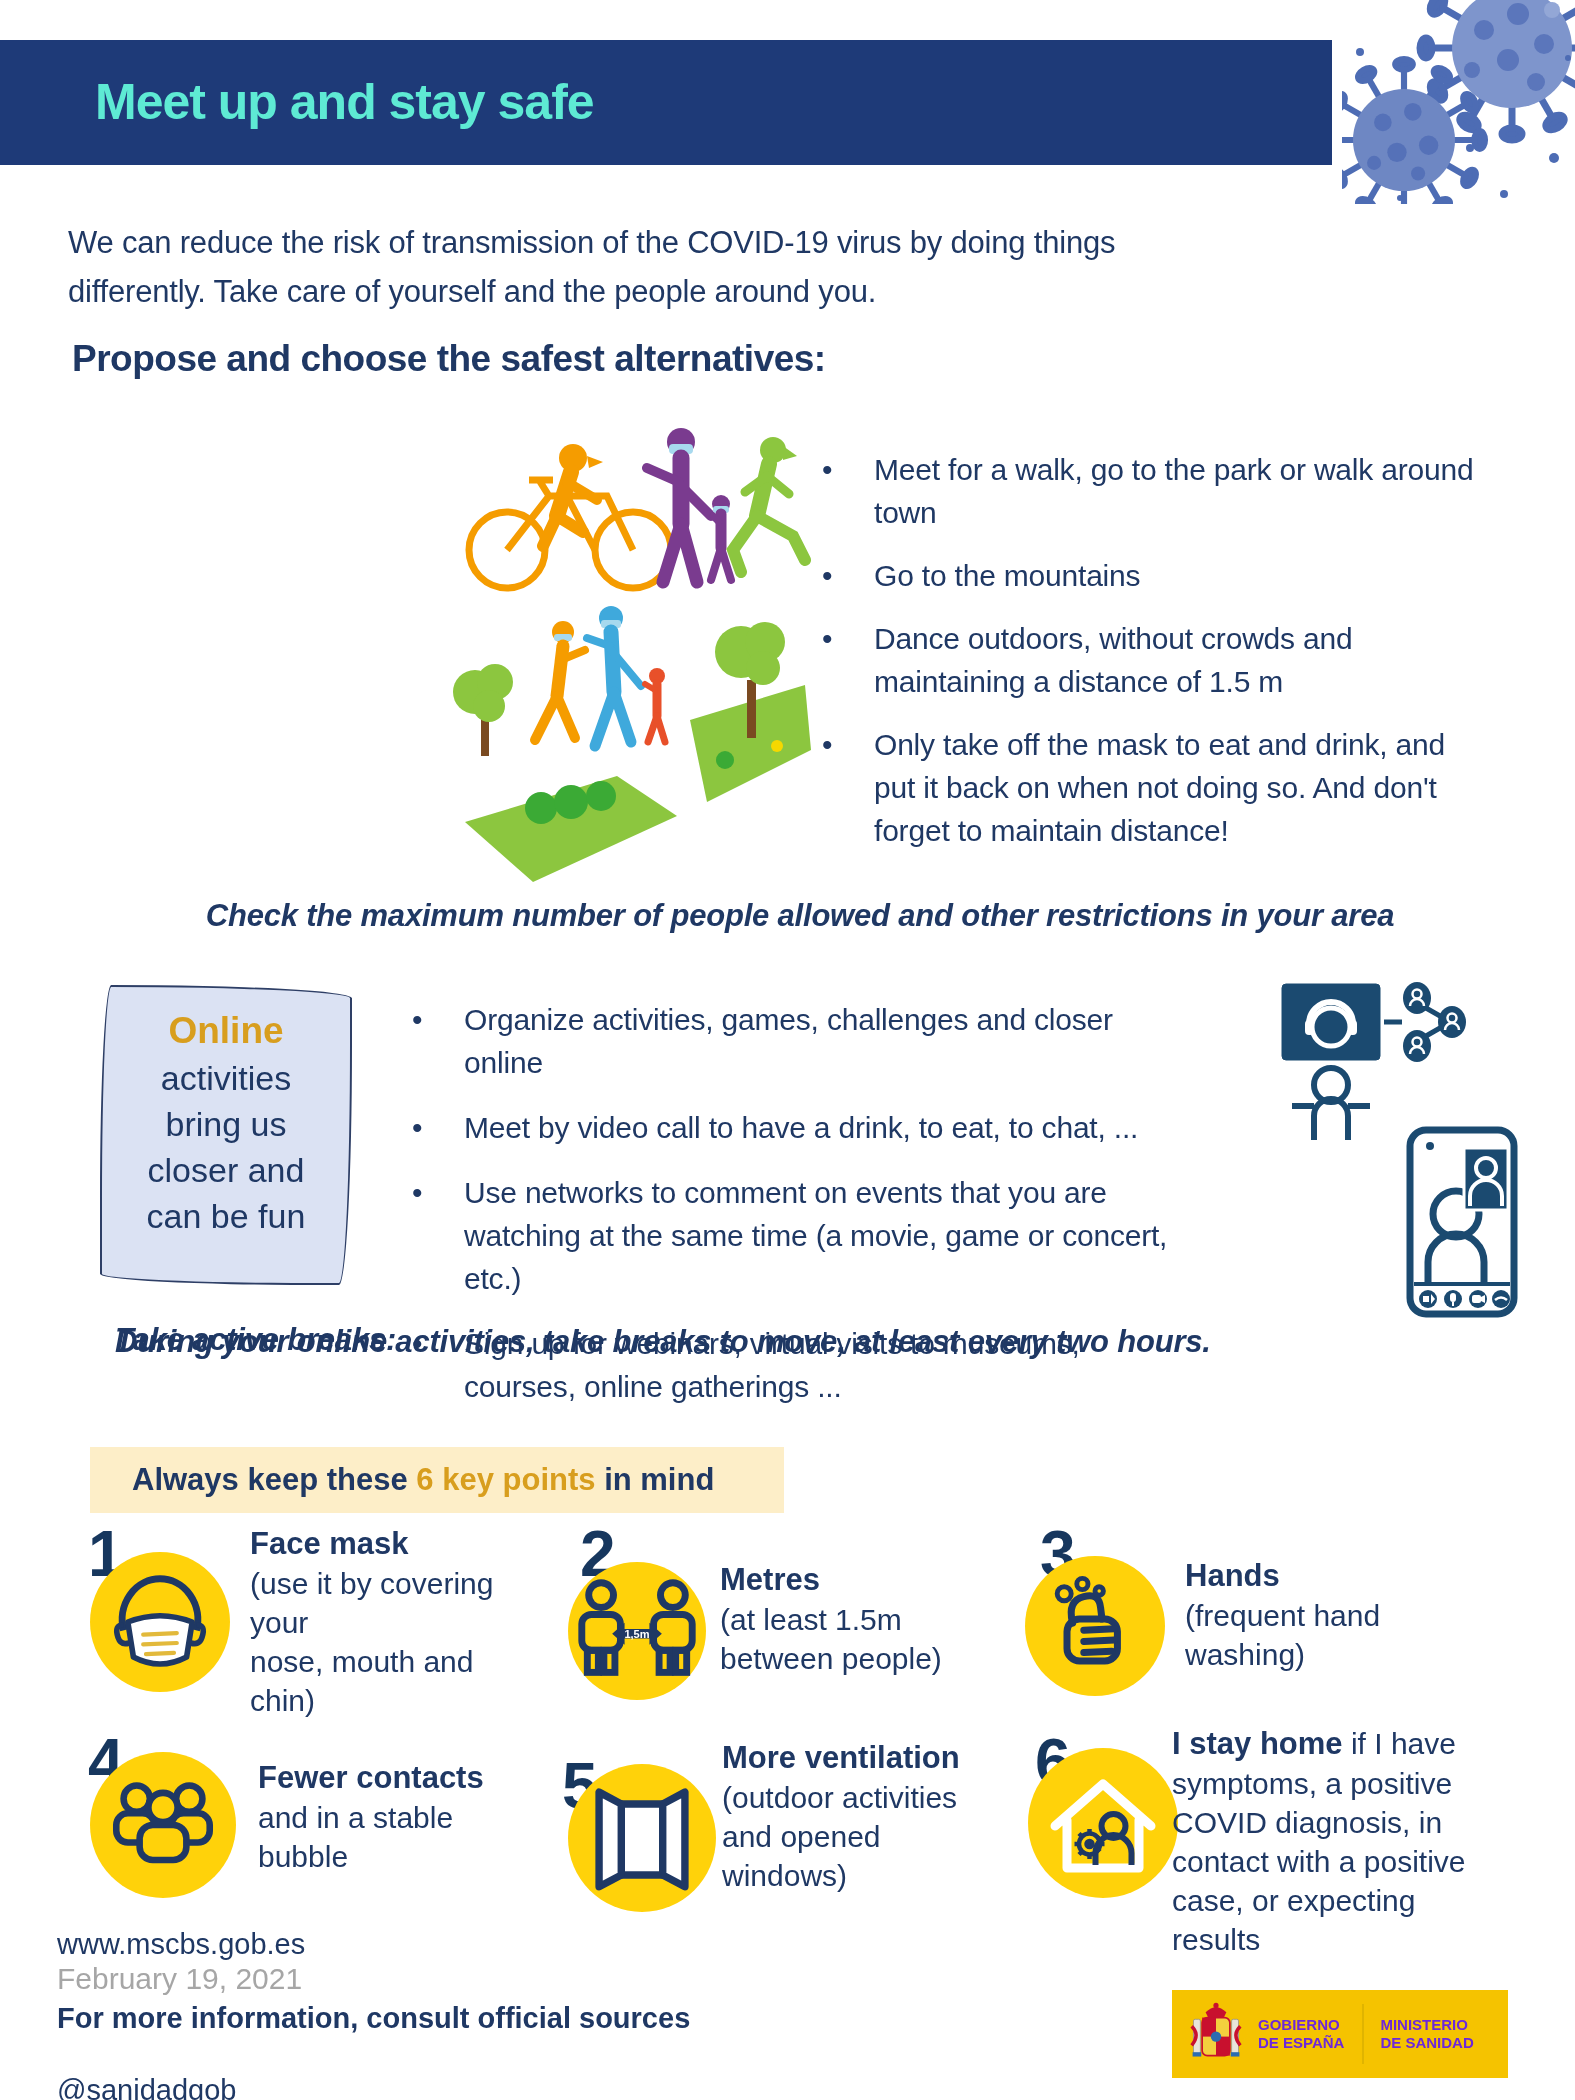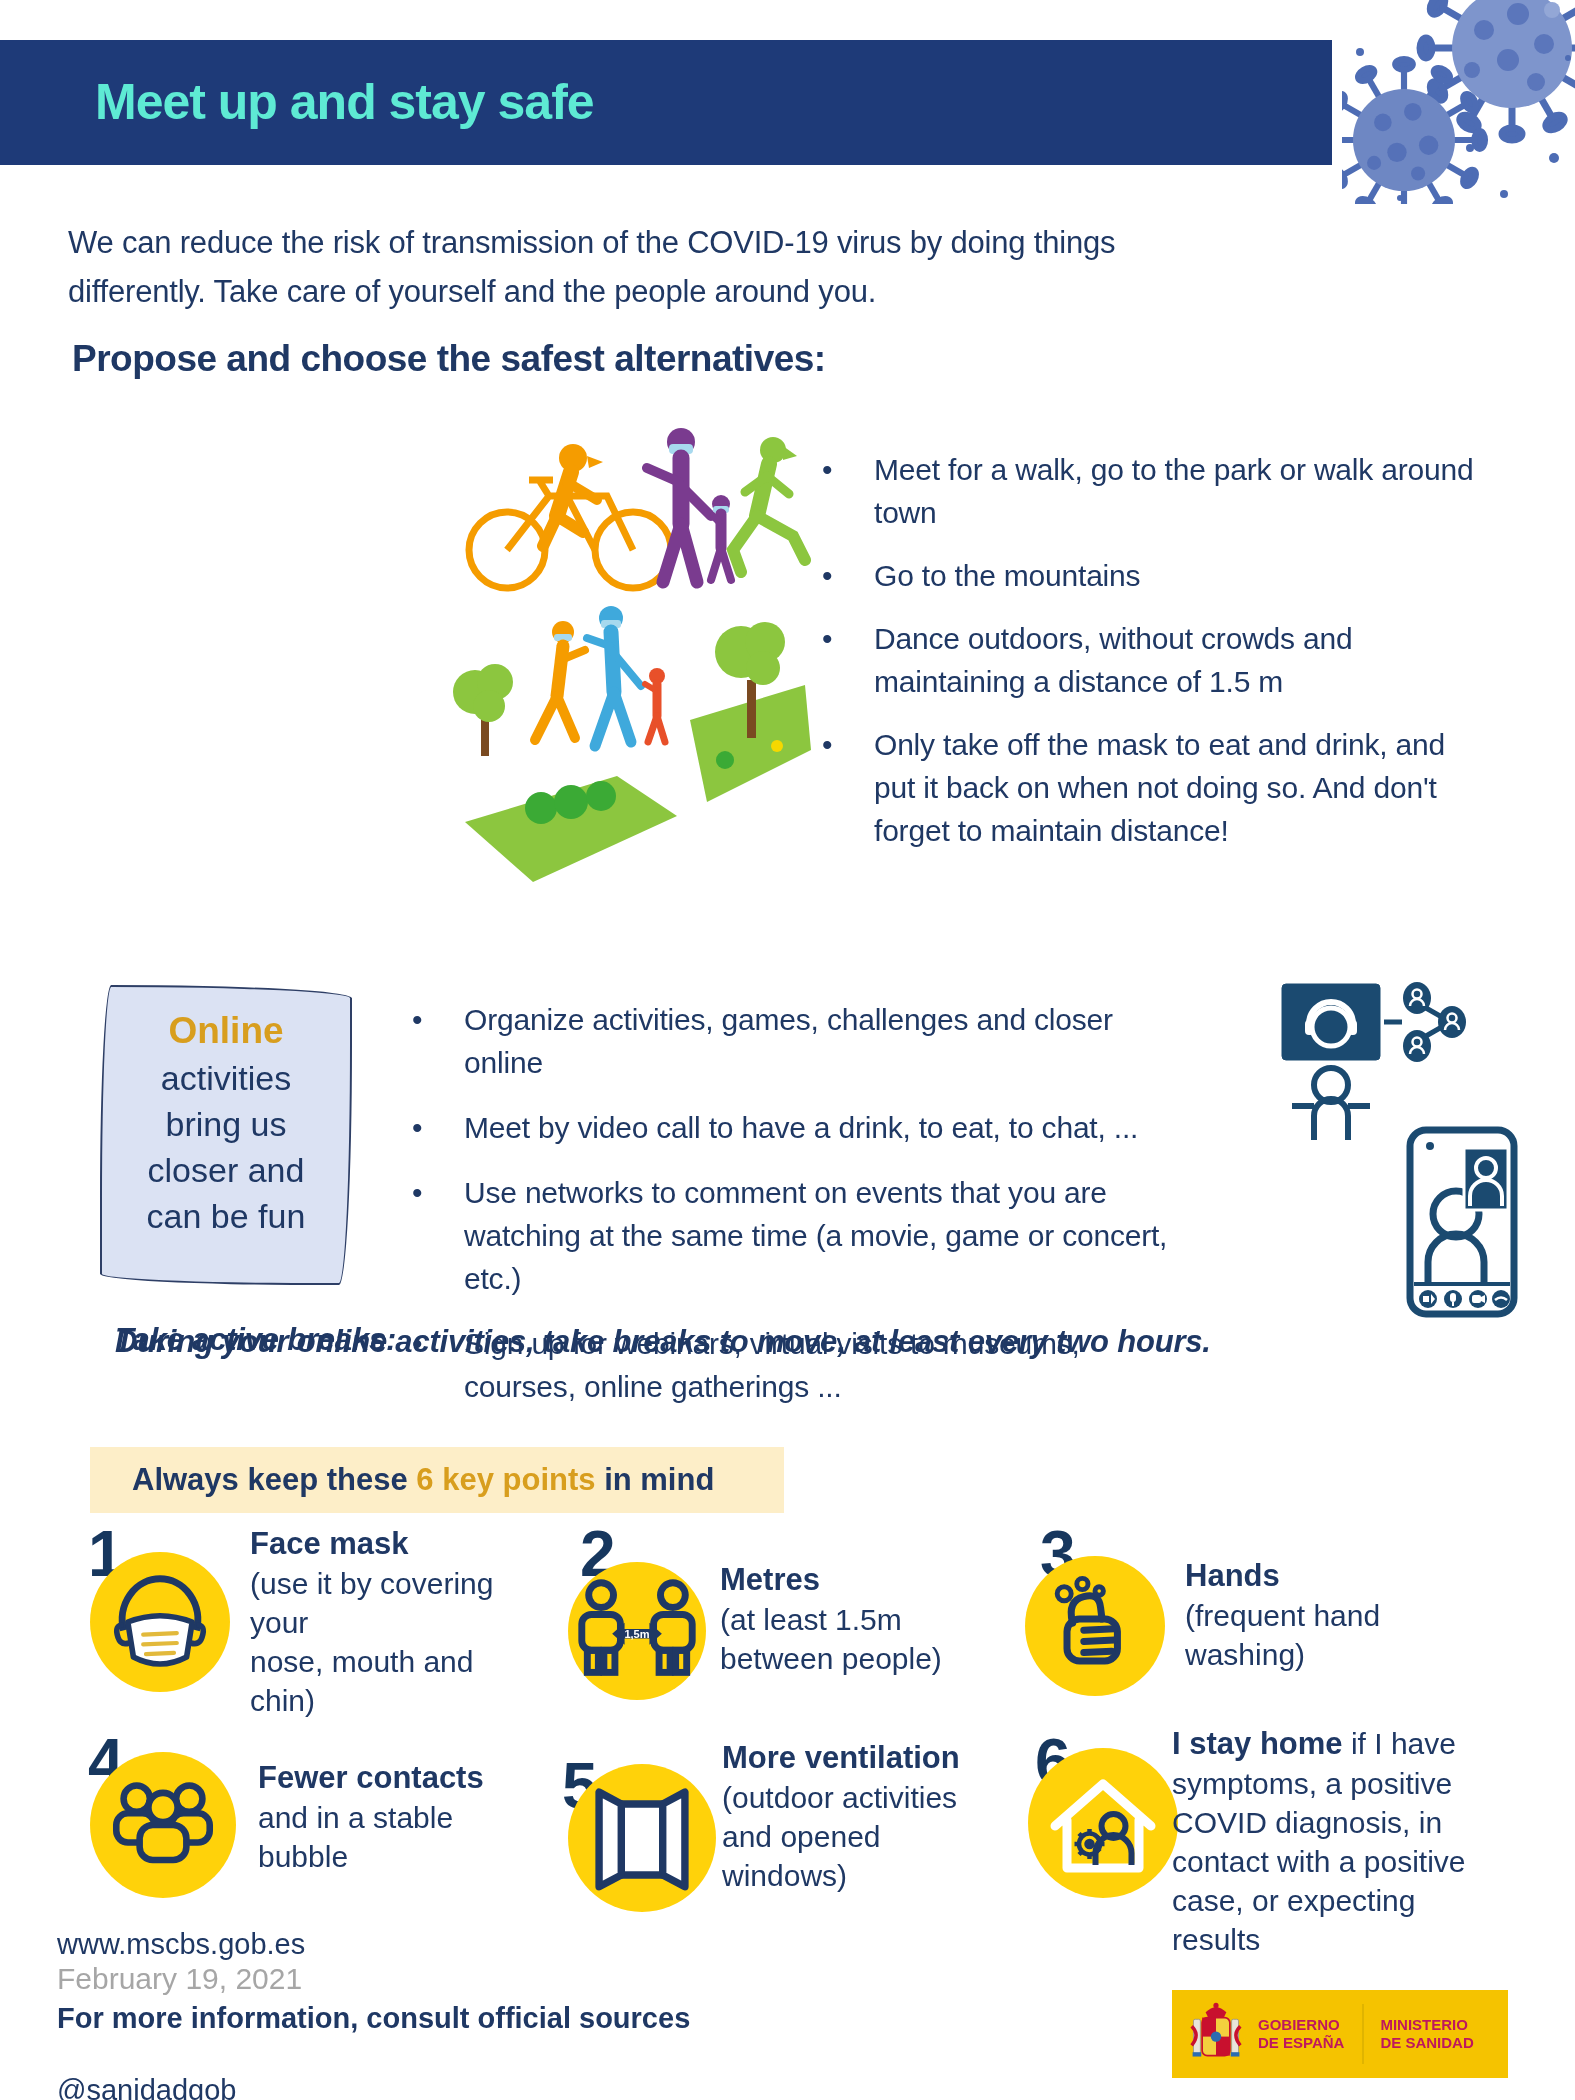--- a/index.html
+++ b/index.html
@@ -29,21 +29,21 @@
   
   .kp-num{font-size:64px;font-weight:bold;color:#17375e;line-height:60px;}
   .kp-circle{border-radius:50%;background:#ffd20a;}
   .kp-title{font-size:31px;font-weight:bold;line-height:40px;}
   .kp-text{font-size:30px;line-height:39px;}
   
   .f-date{font-size:30px;color:#a6a6a6;}
   .f-info{font-size:29px;font-weight:bold;}
   .f-link{font-size:29px;}
   .logo{background:#f5c300;display:flex;align-items:center;}
-  .logo-text{font-size:15px;font-weight:bold;color:#be185d;line-height:18px;white-space:pre-line;}
+  .logo-text{font-size:15px;font-weight:bold;color:#6d28d9;line-height:18px;white-space:pre-line;}
   .logo-divider{width:2px;height:60px;background:#e0b400;margin:0 16px 0 18px;}
 </style>
 </head>
 <body>
 
 <div class="page">
 
   <div class="abs band" style="left:0;top:40px;width:1332px;height:125px;">
     <h1>Meet up and stay safe</h1>
   </div>
@@ -216,20 +216,21 @@
         <span class="bt pre">Dance outdoors, without crowds and
 maintaining a distance of 1.5 m</span>
       </div>
     <div class="bi">
         <span class="bt pre">Only take off the mask to eat and drink, and
 put it back on when not doing so. And don't
 forget to maintain distance!</span>
       </div>
   </div>
 
+  <div class="abs italic-line" style="left:90px;top:898px;width:1420px;text-align:center;">Check the maximum number of people allowed and other restrictions in your area</div>
 
   <div class="abs note" style="left:100px;top:985px;width:248px;height:296px;">
     <div style="padding-top:20px;">
       <div class="gold" style="font-size:37px;font-weight:bold;line-height:48px;">Online</div>
       <div style="font-size:34px;line-height:46px;padding:0 18px;">activities bring us closer and can be fun</div>
     </div>
   </div>
 
   <div class="abs blist" style="left:412px;top:998px;width:900px;">
     <div class="bi" style="margin-bottom:22px;">

